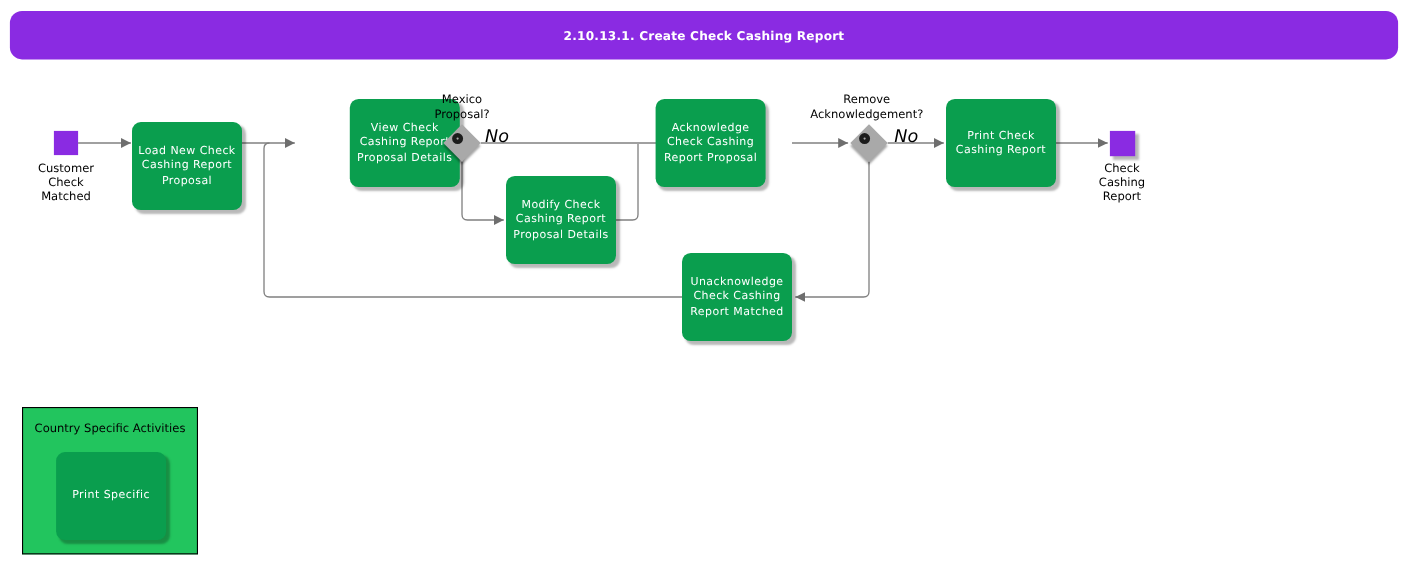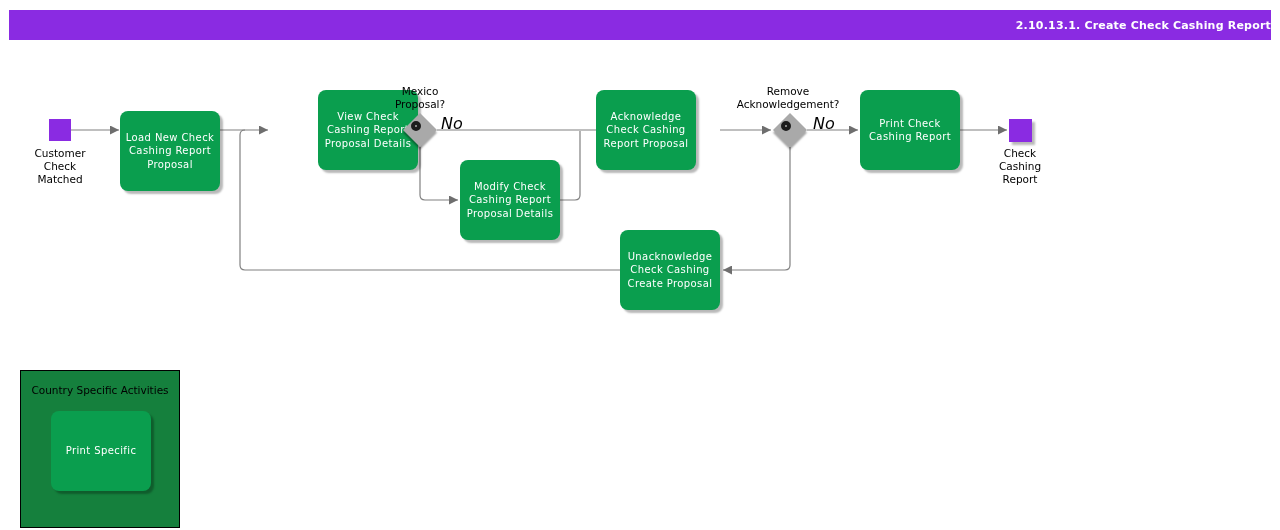--- a/index.html
+++ b/index.html
@@ -8,23 +8,23 @@
   #canvas {
     position: relative;
     width: 1280px;
     height: 530px;
     background: #ffffff;
     overflow: hidden;
   }
   .titlebar {
     position: absolute;
     left: 9px; top: 10px;
-    width: 1262px; height: 30px;
+    width: 1262px; height: 44px;
     background: #8a2be2;
-    display: flex; align-items: center; justify-content: flex-end;
+    display: flex; align-items: center; justify-content: center; border-radius: 11px;
   }
   .titlebar .title-text {
     color: #ffffff;
     font-size: 11px;
     font-weight: bold;
     letter-spacing: 0.2px;
   }
   svg.connectors { position: absolute; left: 0; top: 0; }
   .task {
     position: absolute;
@@ -74,23 +74,23 @@
   }
   .no-label {
     position: absolute;
     color: #000000;
     font-size: 16px;
     font-style: italic;
   }
   .legend {
     position: absolute;
     left: 20px; top: 370px;
-    width: 160px; height: 158px;
+    width: 160px; height: 134px;
     border: 1.5px solid #000000;
-    background: #15803d;
+    background: #22c55e;
   }
   .legend .legend-title {
     position: absolute;
     left: 0; top: 13px;
     width: 100%;
     text-align: center;
     color: #000000;
     font-size: 10.5px;
   }
   .legend .legend-task {
@@ -142,21 +142,21 @@
   <div class="task" style="left:460px; top:160px;">Modify Check
 Cashing Report
 Proposal Details</div>
   <div class="task" style="left:596px; top:90px;">Acknowledge
 Check Cashing
 Report Proposal</div>
   <div class="task" style="left:860px; top:90px;">Print Check
 Cashing Report</div>
   <div class="task" style="left:620px; top:230px;">Unacknowledge
 Check Cashing
-Create Proposal</div>
+Report Matched</div>
 
   <div class="decision" style="left:420px; top:130px;">
     <div class="diamond"></div>
     <div class="ring"></div>
   </div>
   <div class="node-label" style="left:360px; top:85px; width:120px;">Mexico
 Proposal?</div>
   <div class="no-label" style="left:441px; top:114px;">No</div>
 
   <div class="decision" style="left:790px; top:130px;">

